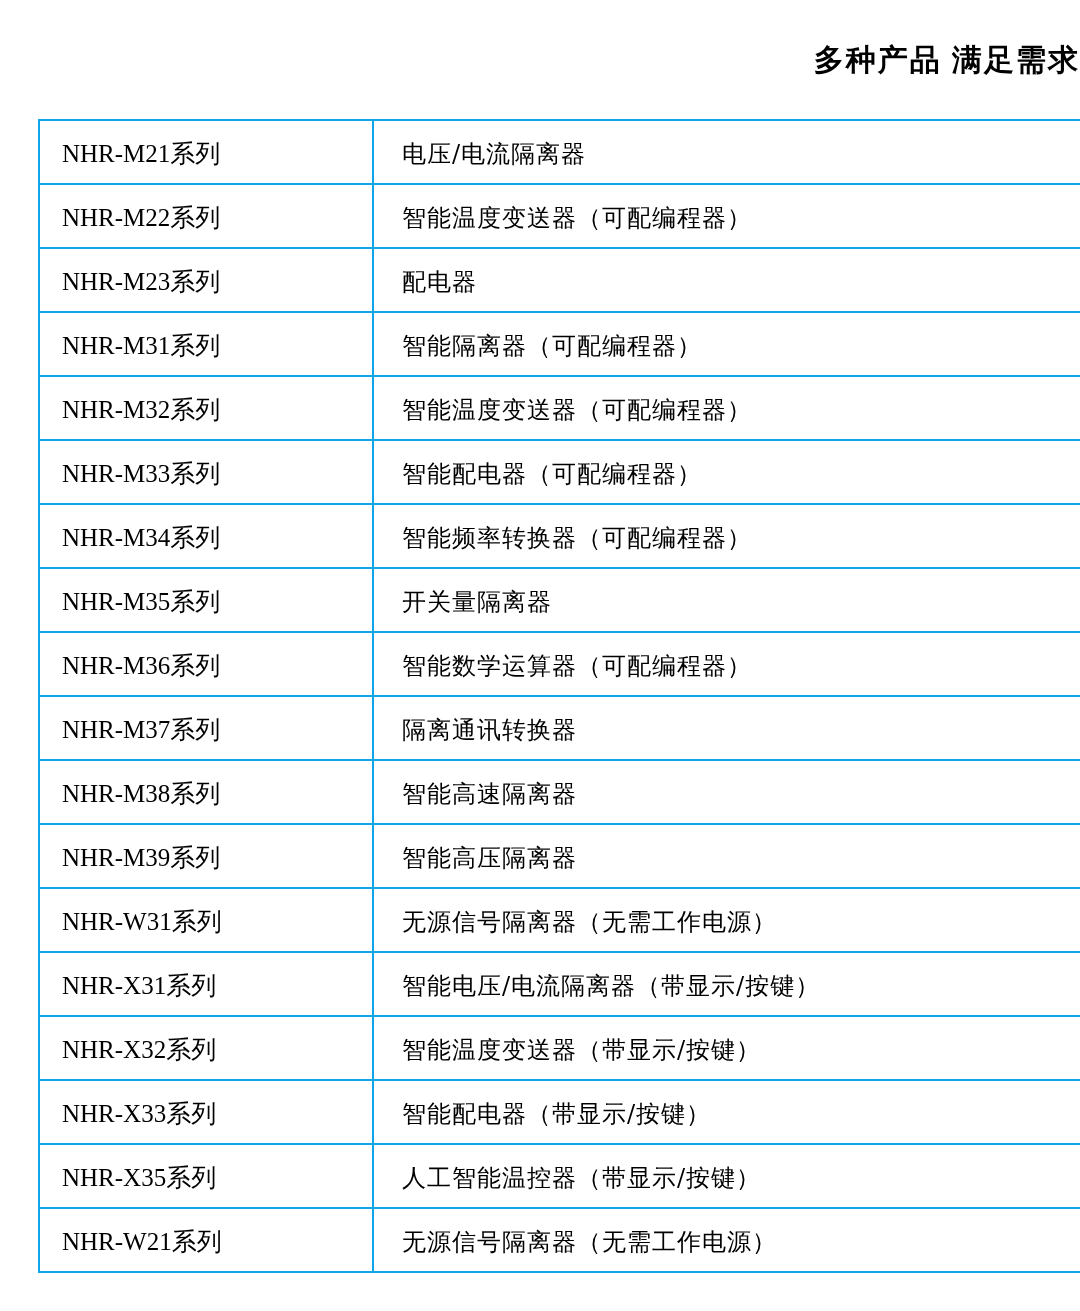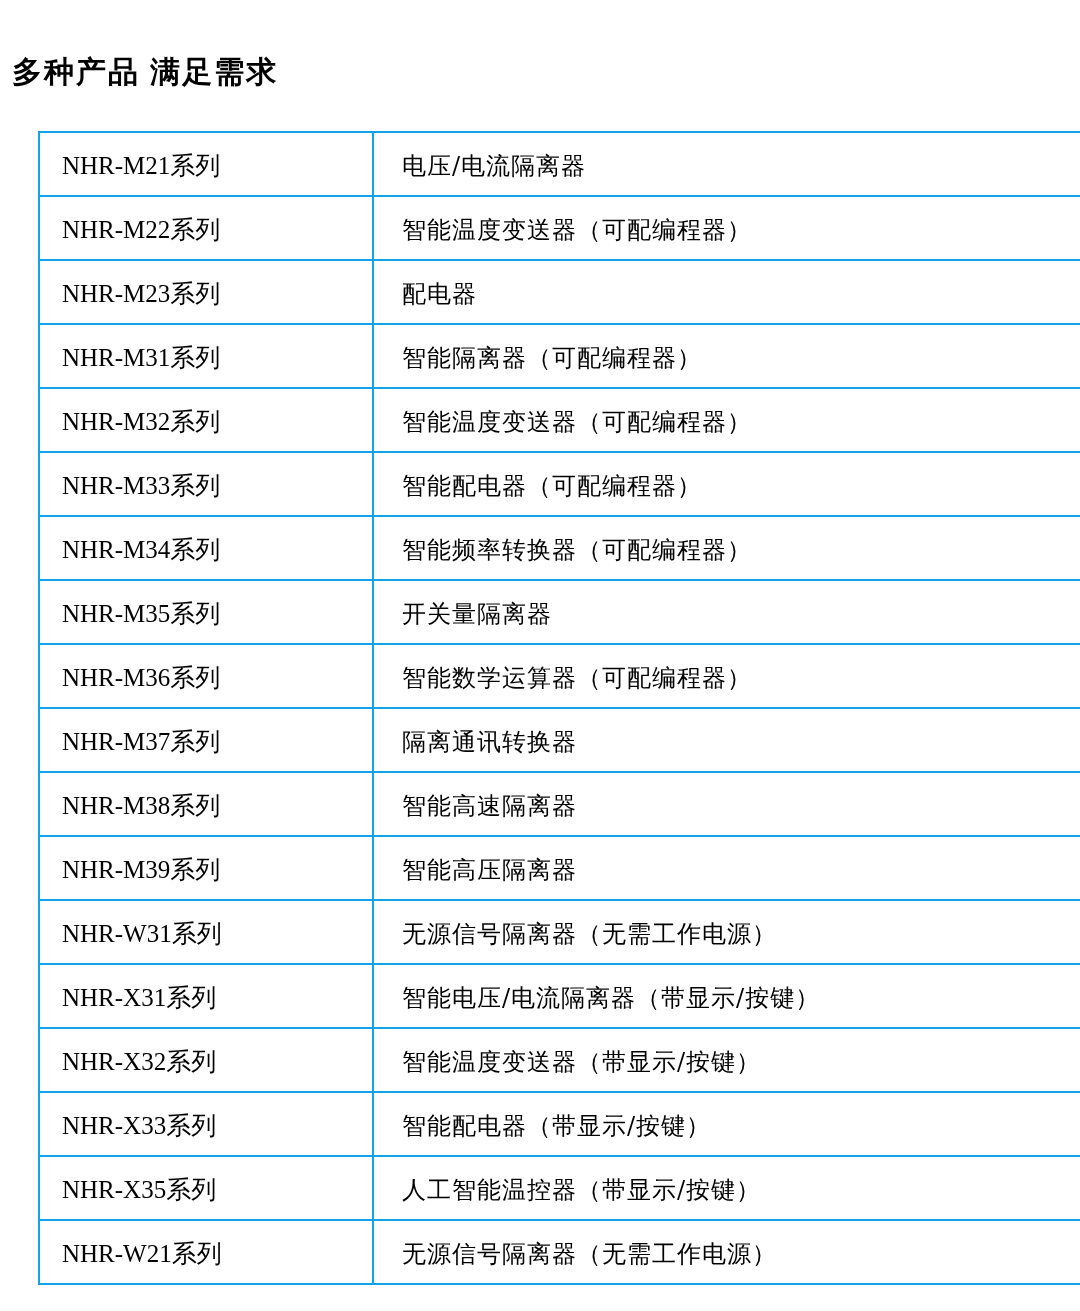--- a/index.html
+++ b/index.html
@@ -14,28 +14,28 @@
     color: #000000;
     overflow: hidden;
   }
   .page {
     position: relative;
     width: 1080px;
     height: 1311px;
     box-sizing: border-box;
   }
   .doc-title {
-    text-align: left;
+    text-align: right;
     font-family: "Liberation Sans", sans-serif;
     font-weight: bold;
     font-size: 30px;
     letter-spacing: 2px;
     padding-top: 40px;
     padding-bottom: 0;
-    margin: 12px;
+    margin: 0;
     color: #000000;
   }
   .table-wrap {
     margin: 38px 38px 0 38px;
   }
   table.product-table {
     border-collapse: collapse;
     width: 1004px;
     table-layout: fixed;
   }

